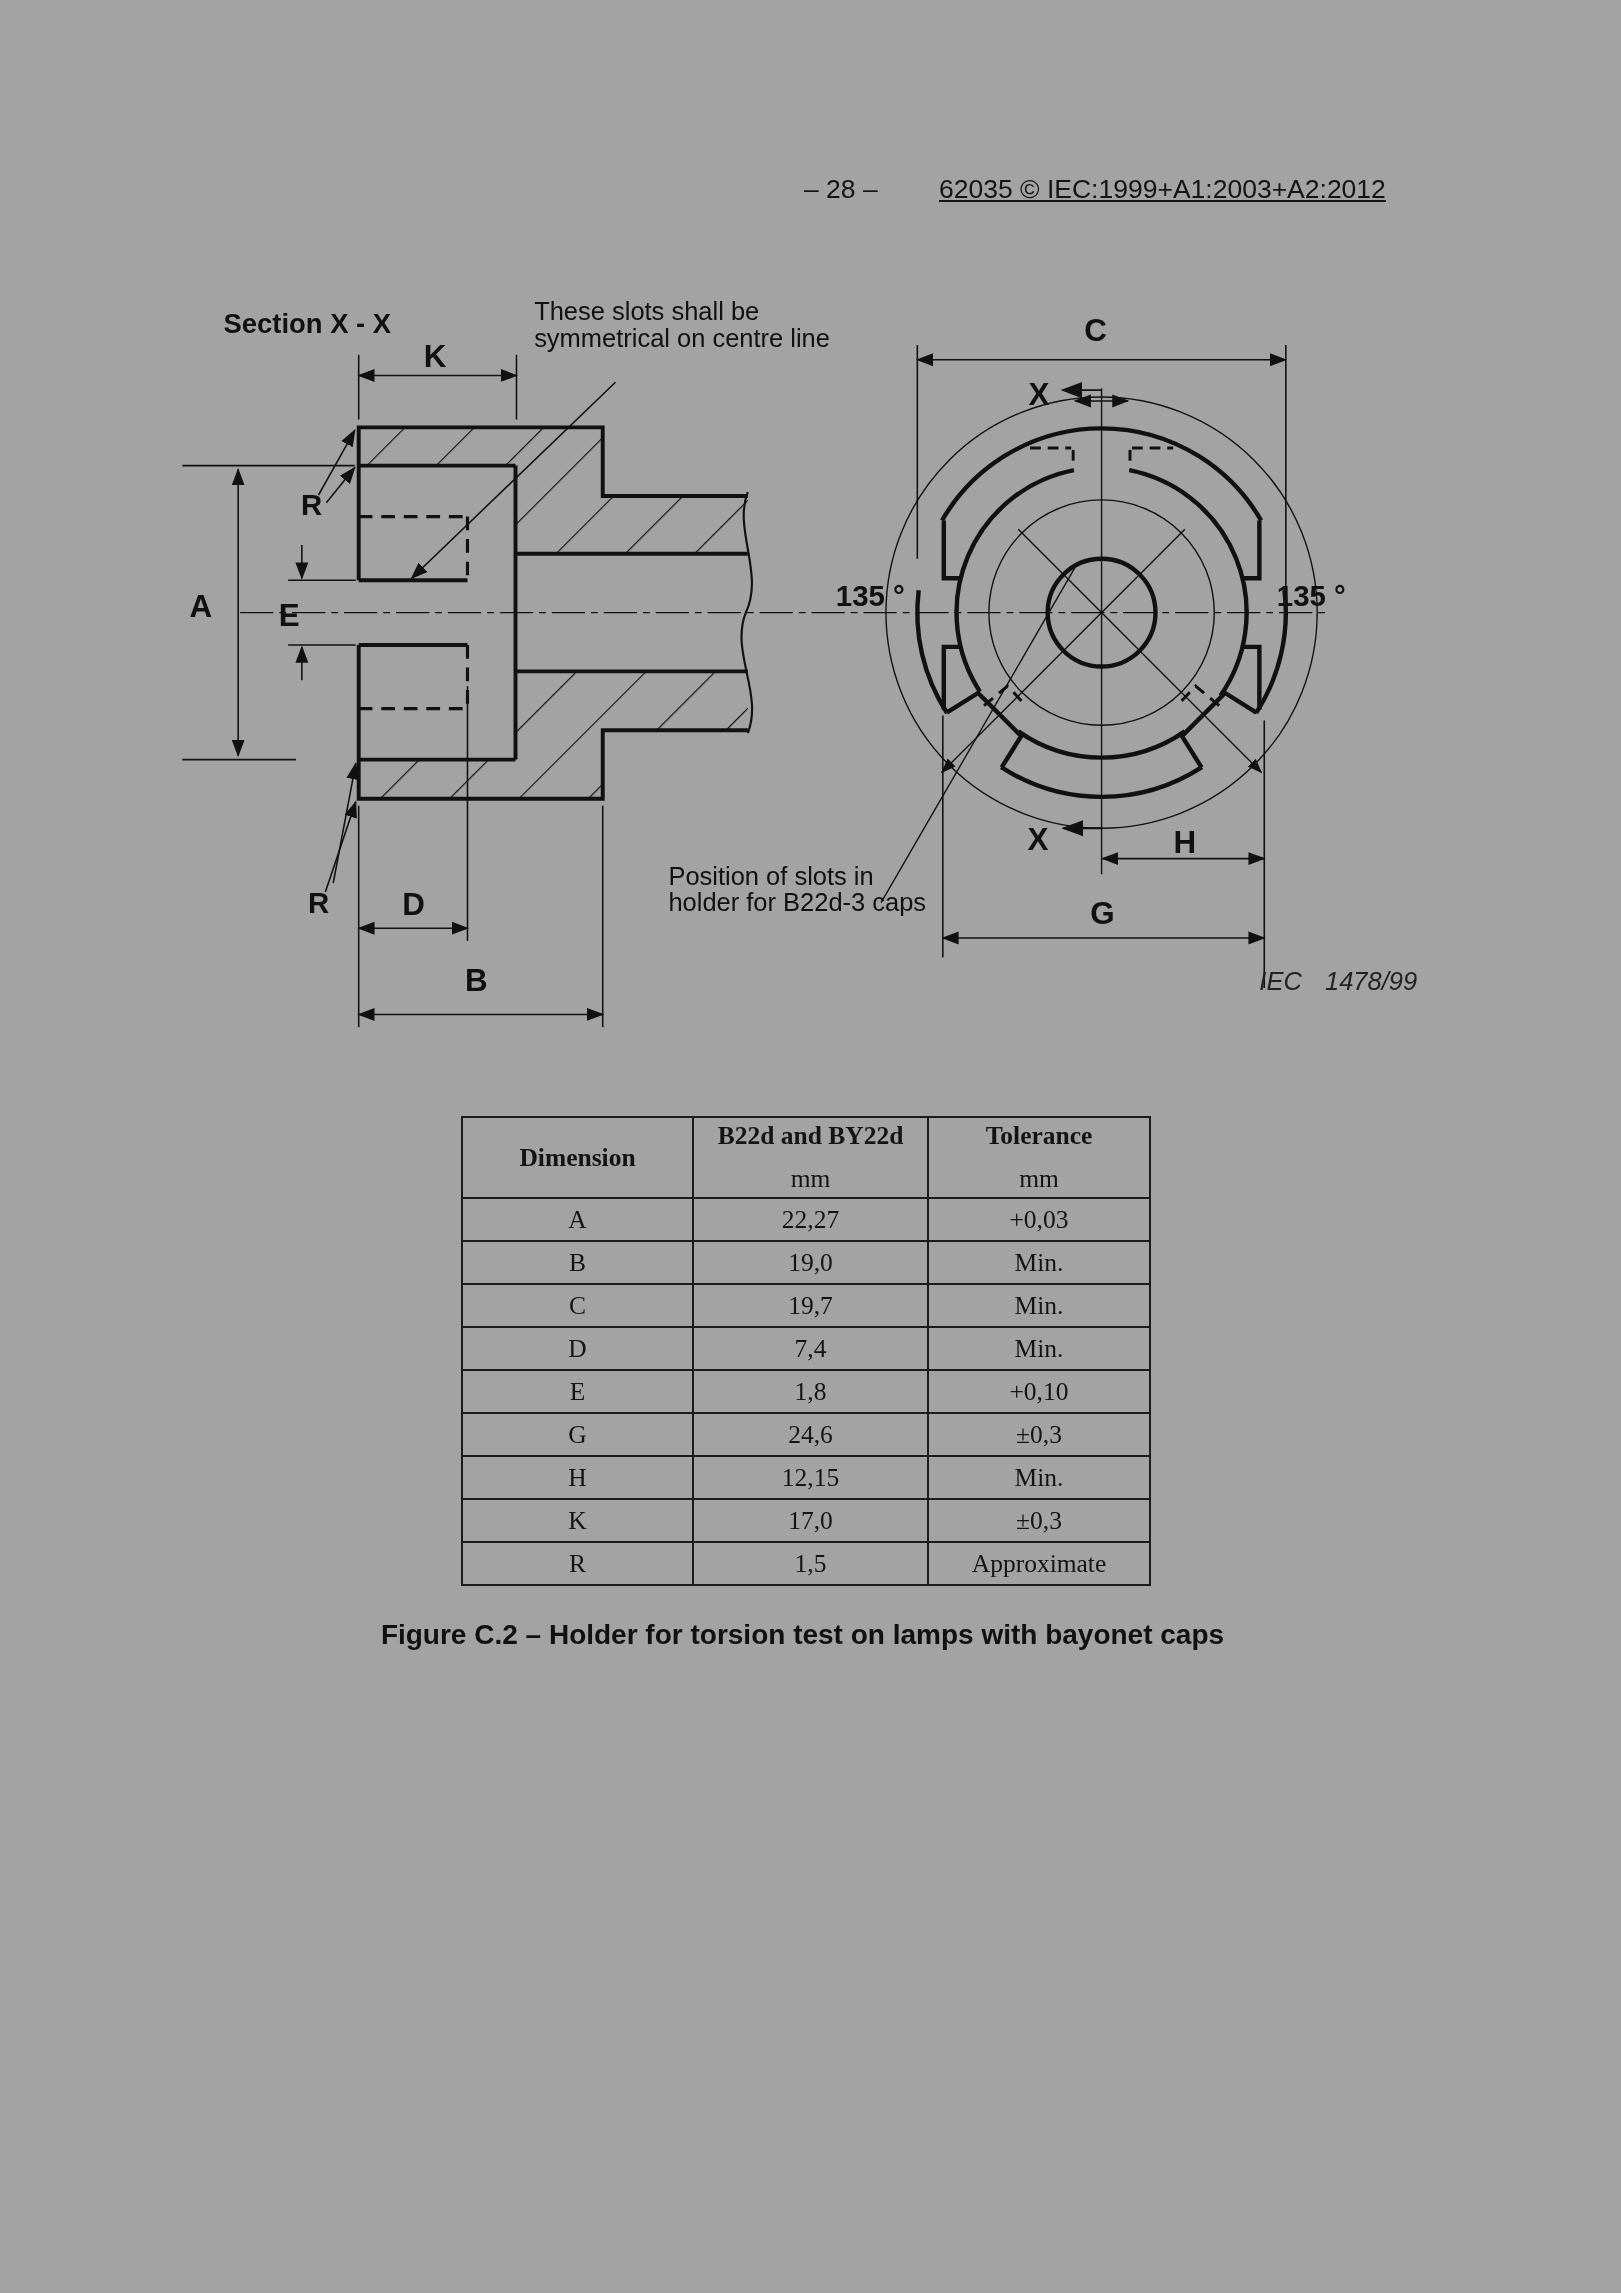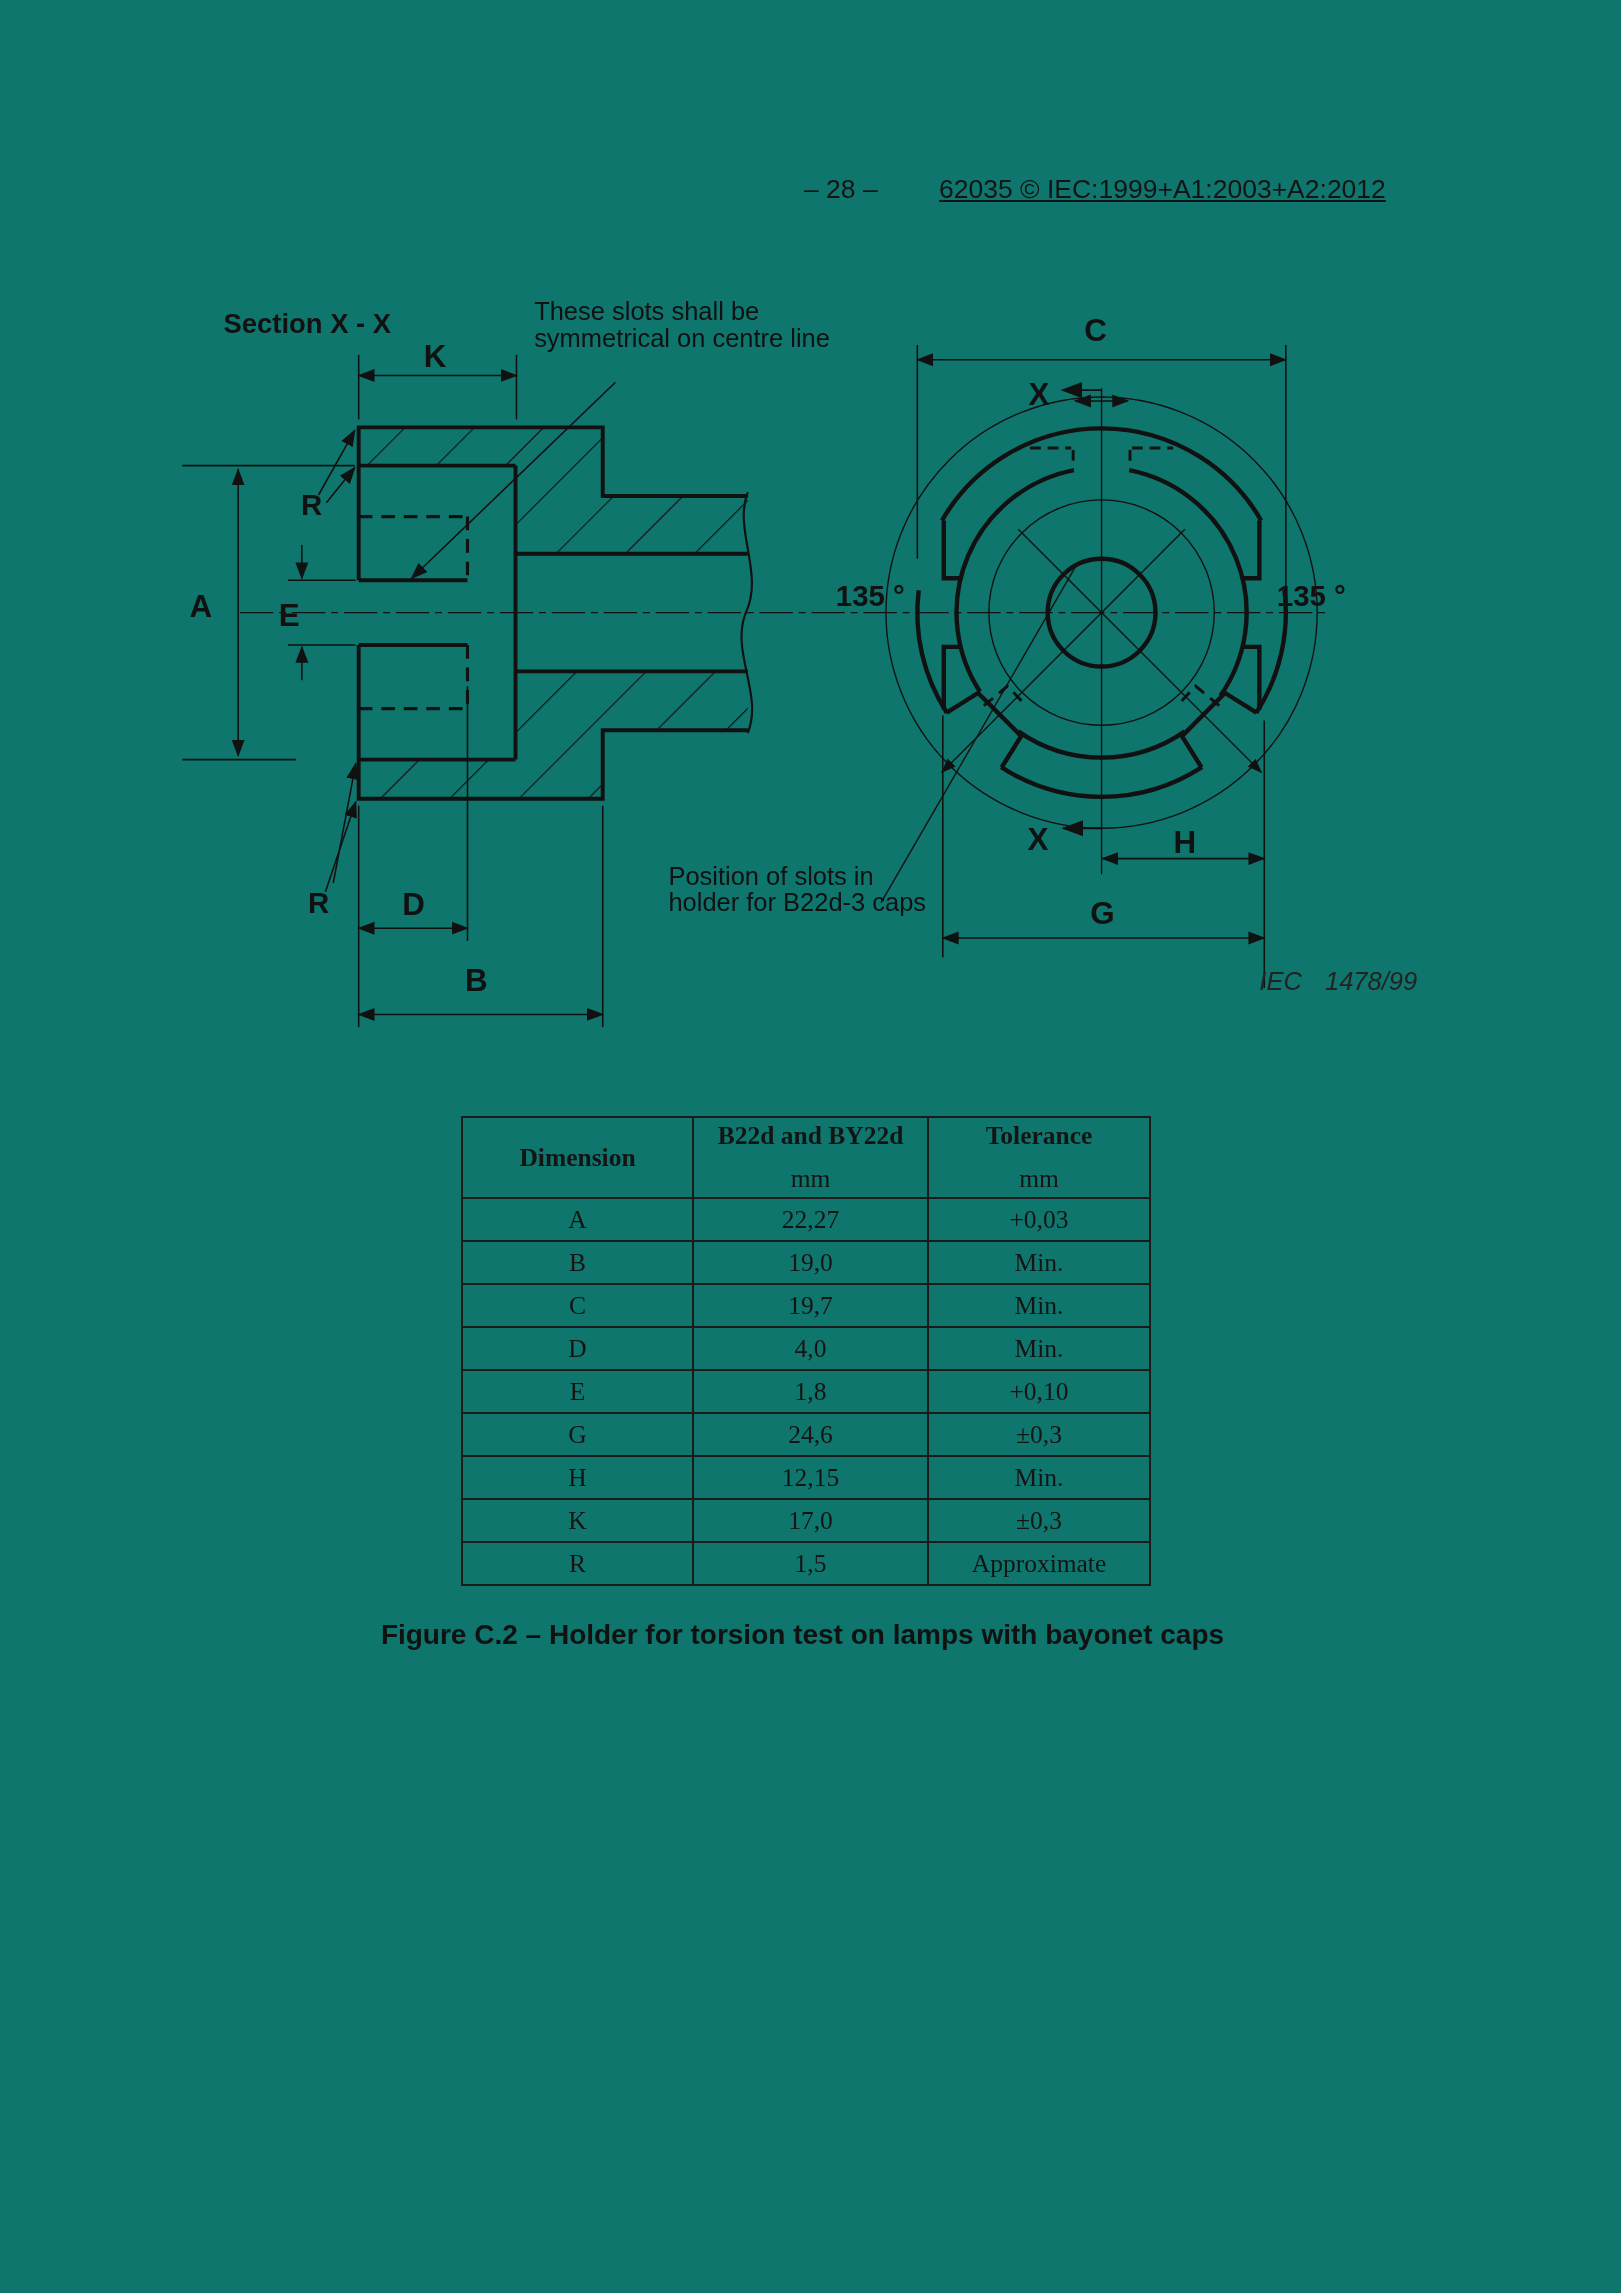--- a/index.html
+++ b/index.html
@@ -1,16 +1,16 @@
 <!DOCTYPE html>
 <html><head>
 <meta charset="utf-8">
 <style>
   html,body{margin:0;padding:0;background:#e8e8e8;}
-  #page{position:relative;width:1621px;height:2294px;background:#0f766e;
+  #page{position:relative;width:1621px;height:2294px;background:#a3a3a3;
         font-family:"Liberation Sans", sans-serif;color:#111;overflow:hidden;}
   .hdr{position:absolute;top:174px;font-size:26.5px;color:#141414;white-space:nowrap;}
   #pageno{left:804px;}
   #stdref{left:939px;text-decoration:underline;}
   svg text{font-family:"Liberation Sans", sans-serif;fill:#111;}
   .lbl{font-size:32px;font-weight:bold;}
   .lbl-sm{font-size:30px;font-weight:bold;}
   .note{font-size:26px;}
   .stitle{font-size:28px;font-weight:bold;}
   .iecref{font-size:26px;font-style:italic;fill:#222;}
@@ -242,21 +242,21 @@
           <td>19,0</td>
           <td>Min.</td>
         </tr>
       <tr>
           <td>C</td>
           <td>19,7</td>
           <td>Min.</td>
         </tr>
       <tr>
           <td>D</td>
-          <td>4,0</td>
+          <td>7,4</td>
           <td>Min.</td>
         </tr>
       <tr>
           <td>E</td>
           <td>1,8</td>
           <td>+0,10</td>
         </tr>
       <tr>
           <td>G</td>
           <td>24,6</td>

